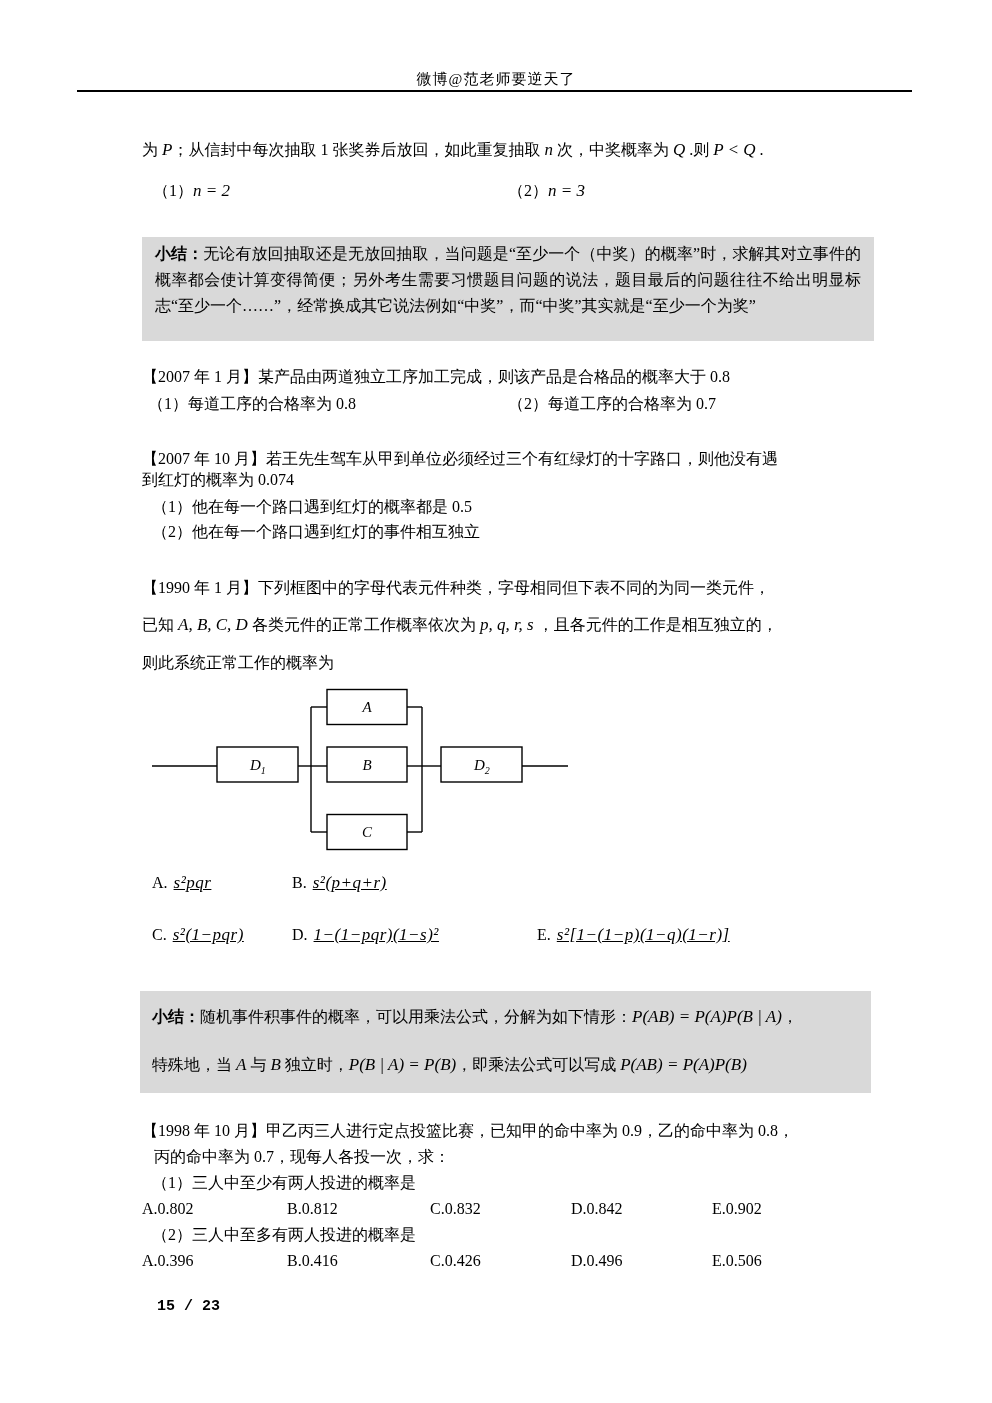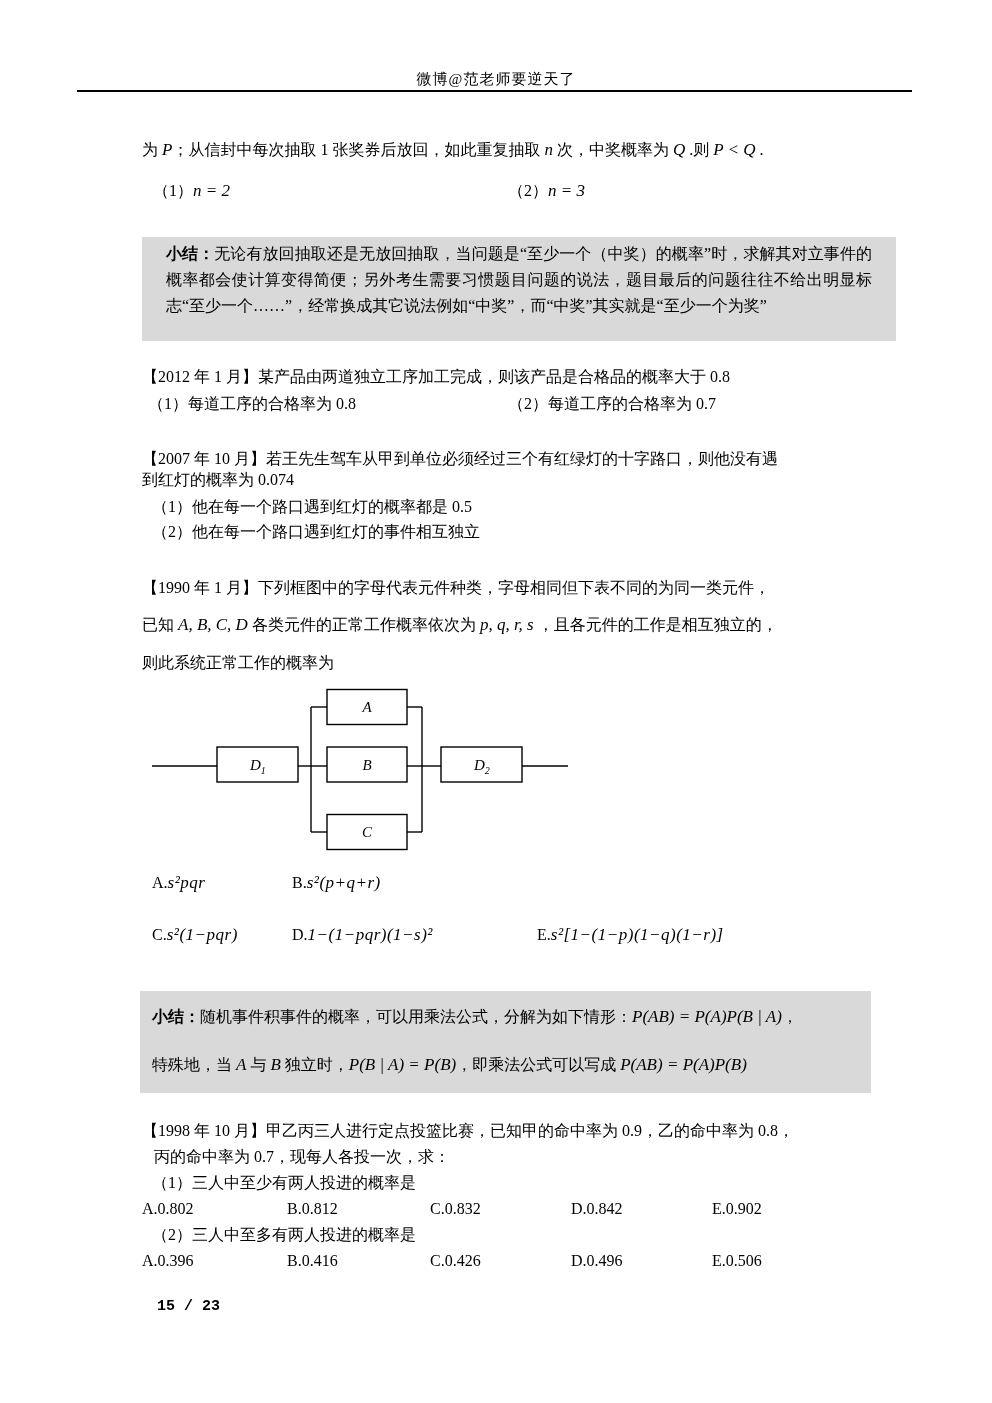--- a/index.html
+++ b/index.html
@@ -11,26 +11,26 @@
   .watermark {
     position:absolute; top:70px; left:0; width:992px; text-align:center;
     font-size:15px; letter-spacing:1px;
   }
   .rule { position:absolute; top:90px; left:77px; width:835px; height:0; border-top:2px solid #000; }
   .line { position:absolute; font-size:16px; line-height:22px; height:22px; white-space:nowrap; }
   .math { font-style:italic; font-size:17px; font-family:"Liberation Serif","DejaVu Serif",serif; }
   .bold { font-weight:bold; }
   .summary {
     position:absolute; background:#d9d9d9; font-size:16px; line-height:26px;
-    text-align:justify; padding:4px 24px;
+    text-align:justify; padding:4px 13px;
   }
   .summary2 { position:absolute; background:#d9d9d9; }
   .s2line { position:absolute; font-size:16px; white-space:nowrap; line-height:24px; }
   .optkey { font-size:16px; }
-  .formula { font-style:italic; font-size:17px; margin-left:0; letter-spacing:0.5px; }
+  .formula { font-style:italic; font-size:17px; margin-left:6px; letter-spacing:0.5px;text-decoration:underline; }
   .footer {
     position:absolute; left:157px; top:1298px; font-size:15px; font-weight:bold;
     font-family:Liberation Mono, monospace;
     text-align:right;
   }
   svg text { font-family:"Liberation Serif","DejaVu Serif",serif; font-style:italic; font-size:15px; fill:#000; }
 </style>
 </head>
 <body>
 
@@ -38,21 +38,21 @@
 
   <div class="watermark">微博@范老师要逆天了</div>
   <div class="rule"></div>
 
   <div class="line" style="left:142px;top:139px"><span>为 </span><span class="math">P</span><span>；从信封中每次抽取 1 张奖券后放回，如此重复抽取 </span><span class="math">n</span><span> 次，中奖概率为 </span><span class="math">Q</span><span> .则 </span><span class="math">P &lt; Q</span><span> .</span></div>
   <div class="line" style="left:153px;top:180px"><span>（1）</span><span class="math">n = 2</span></div>
   <div class="line" style="left:508px;top:180px"><span>（2）</span><span class="math">n = 3</span></div>
 
   <div class="summary" style="left:142px;top:237px;width:706px;min-height:96px"><span class="bold">小结：</span><span>无论有放回抽取还是无放回抽取，当问题是“至少一个（中奖）的概率”时，求解其对立事件的概率都会使计算变得简便；另外考生需要习惯题目问题的说法，题目最后的问题往往不给出明显标志“至少一个……”，经常换成其它说法例如“中奖”，而“中奖”其实就是“至少一个为奖”</span></div>
 
-  <div class="line" style="left:142px;top:366px">【2012 年 1 月】某产品由两道独立工序加工完成，则该产品是合格品的概率大于 0.8</div>
+  <div class="line" style="left:142px;top:366px">【2007 年 1 月】某产品由两道独立工序加工完成，则该产品是合格品的概率大于 0.8</div>
   <div class="line" style="left:148px;top:393px">（1）每道工序的合格率为 0.8</div>
   <div class="line" style="left:508px;top:393px">（2）每道工序的合格率为 0.7</div>
 
   <div class="line" style="left:142px;top:448px">【2007 年 10 月】若王先生驾车从甲到单位必须经过三个有红绿灯的十字路口，则他没有遇</div>
   <div class="line" style="left:142px;top:469px">到红灯的概率为 0.074</div>
   <div class="line" style="left:152px;top:496px">（1）他在每一个路口遇到红灯的概率都是 0.5</div>
   <div class="line" style="left:152px;top:521px">（2）他在每一个路口遇到红灯的事件相互独立</div>
 
   <div class="line" style="left:142px;top:577px">【1990 年 1 月】下列框图中的字母代表元件种类，字母相同但下表不同的为同一类元件，</div>
   <div class="line" style="left:142px;top:614px"><span>已知 </span><span class="math">A, B, C, D</span><span> 各类元件的正常工作概率依次为 </span><span class="math">p, q, r, s</span><span> ，且各元件的工作是相互独立的，</span></div>

